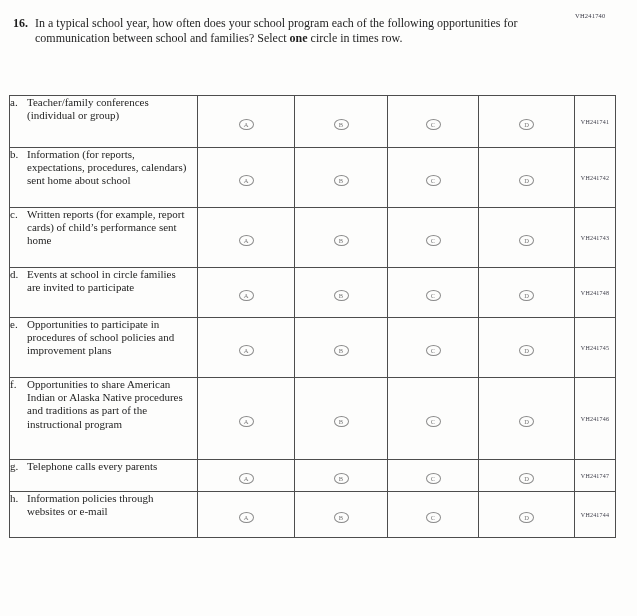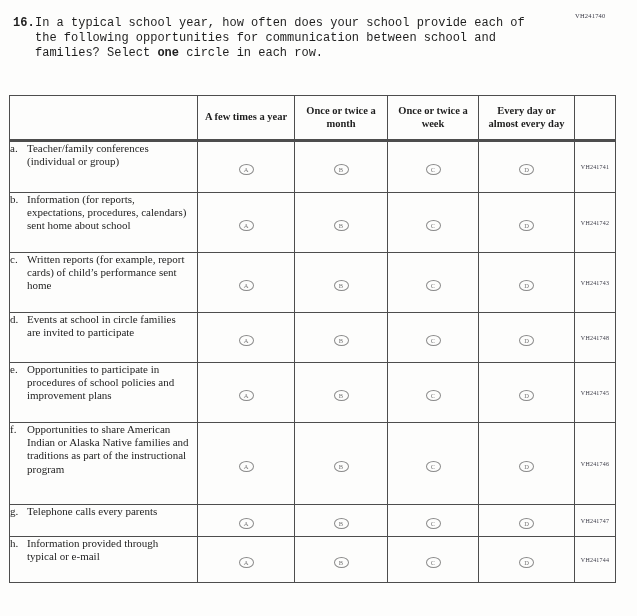--- a/index.html
+++ b/index.html
@@ -20,21 +20,20 @@
     letter-spacing: 0.2px;
     color: #3a3a46;
   }
   .question {
     position: absolute;
     left: 13px;
     top: 16px;
     display: flex;
     font-size: 12px;
     line-height: 1.26;
-    font-family: Liberation Mono, monospace;
   }
   .qnum {
     flex: none;
     width: 22px;
     font-weight: bold;
   }
   .qtext { width: 506px; }
   .qtext b { font-weight: bold; }
 
   table.grid {
@@ -95,42 +94,34 @@
 </style>
 </head>
 <body>
 
 <div class="page">
 
   <div class="top-code">VH241740</div>
 
   <div class="question">
     <span class="qnum">16.</span>
-    <div class="qtext"><span>In a typical school year, how often does your school provide each of the following opportunities for communication between school and families? Select </span><b>one</b><span> circle in each row.</span></div>
+    <div class="qtext"><span>In a typical school year, how often does your school program each of the following opportunities for communication between school and families? Select </span><b>one</b><span> circle in times row.</span></div>
   </div>
 
   <table class="grid">
     <colgroup>
       <col style="width:188px">
         <col style="width:97px">
         <col style="width:93px">
         <col style="width:91px">
         <col style="width:96px">
         <col style="width:41px">
     </colgroup>
 
     <tbody>
-        <tr style="height:45px">
-      <th></th>
-      <th>A few times a year</th>
-      <th>Once or twice a month</th>
-      <th>Once or twice a week</th>
-      <th>Every day or almost every day</th>
-      <th></th>
-    </tr>
 
     <tr style="height:52px">
       <td class="label-cell">
             <div class="label-inner">
               <span class="row-letter">a.</span>
               <span class="row-text">Teacher/family conferences (individual or group)</span>
             </div>
           </td>
       <td class="opt-cell"><span class="circle">A</span></td>
       <td class="opt-cell"><span class="circle">B</span></td>
@@ -192,21 +183,21 @@
       <td class="opt-cell"><span class="circle">B</span></td>
       <td class="opt-cell"><span class="circle">C</span></td>
       <td class="opt-cell"><span class="circle">D</span></td>
       <td class="code-cell">VH241745</td>
     </tr>
 
     <tr style="height:82px">
       <td class="label-cell">
             <div class="label-inner">
               <span class="row-letter">f.</span>
-              <span class="row-text">Opportunities to share American Indian or Alaska Native families and traditions as part of the instructional program</span>
+              <span class="row-text">Opportunities to share American Indian or Alaska Native procedures and traditions as part of the instructional program</span>
             </div>
           </td>
       <td class="opt-cell"><span class="circle">A</span></td>
       <td class="opt-cell"><span class="circle">B</span></td>
       <td class="opt-cell"><span class="circle">C</span></td>
       <td class="opt-cell"><span class="circle">D</span></td>
       <td class="code-cell">VH241746</td>
     </tr>
 
     <tr style="height:32px">
@@ -220,21 +211,21 @@
       <td class="opt-cell"><span class="circle">B</span></td>
       <td class="opt-cell"><span class="circle">C</span></td>
       <td class="opt-cell"><span class="circle">D</span></td>
       <td class="code-cell">VH241747</td>
     </tr>
 
     <tr style="height:46px">
       <td class="label-cell">
             <div class="label-inner">
               <span class="row-letter">h.</span>
-              <span class="row-text">Information provided through typical or e-mail</span>
+              <span class="row-text">Information policies through websites or e-mail</span>
             </div>
           </td>
       <td class="opt-cell"><span class="circle">A</span></td>
       <td class="opt-cell"><span class="circle">B</span></td>
       <td class="opt-cell"><span class="circle">C</span></td>
       <td class="opt-cell"><span class="circle">D</span></td>
       <td class="code-cell">VH241744</td>
     </tr>
 
   </tbody>

